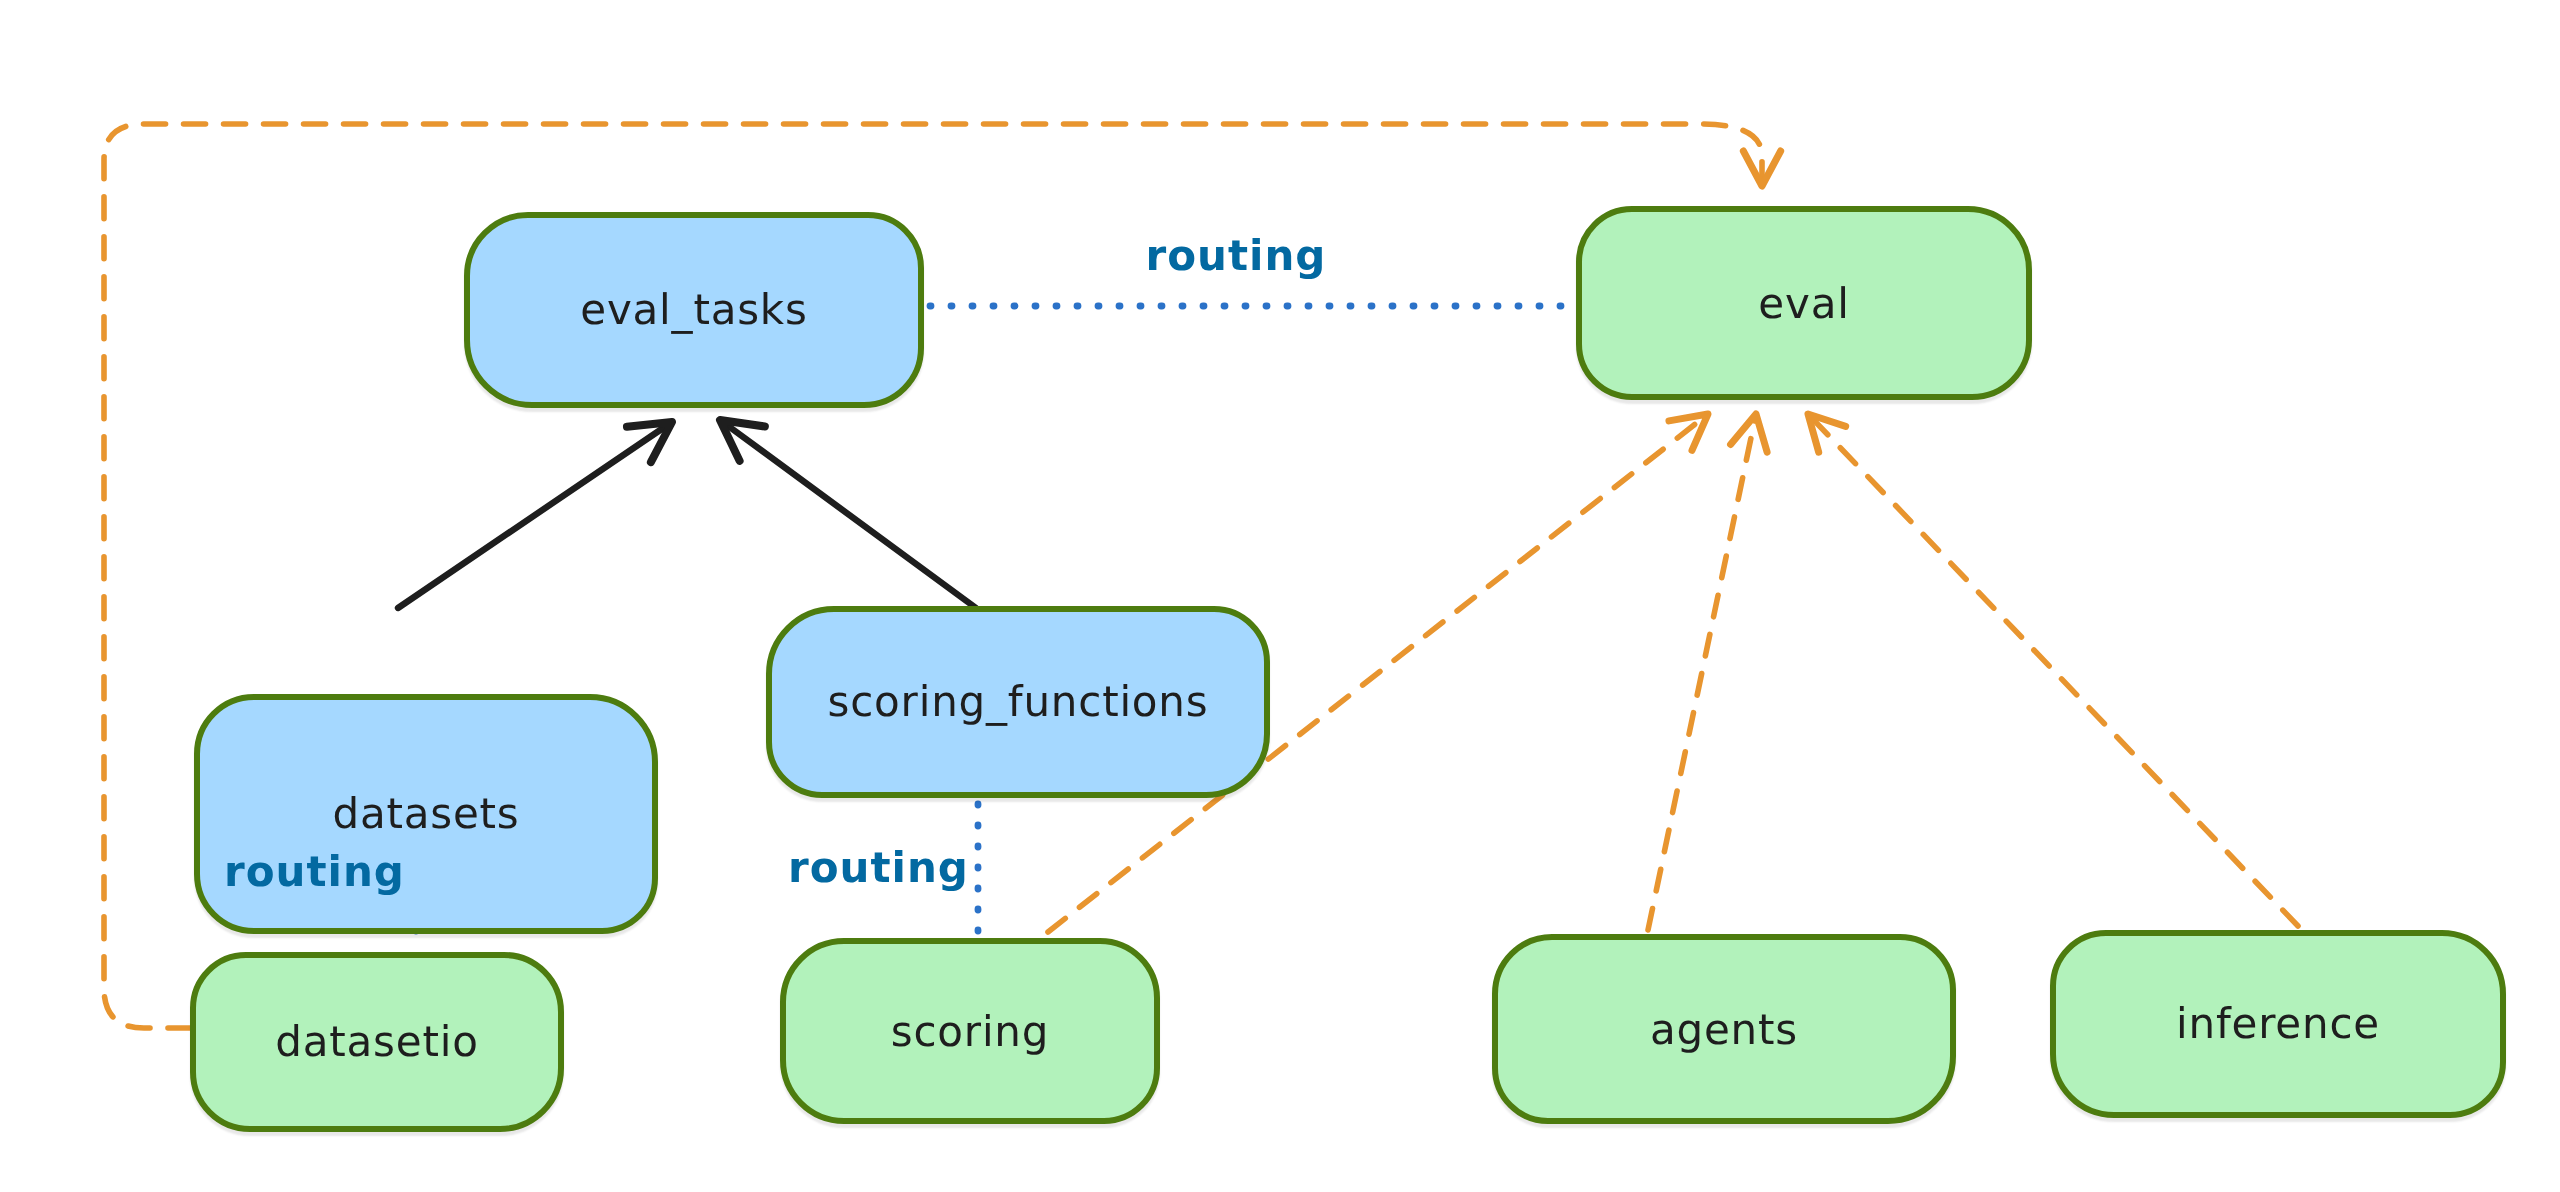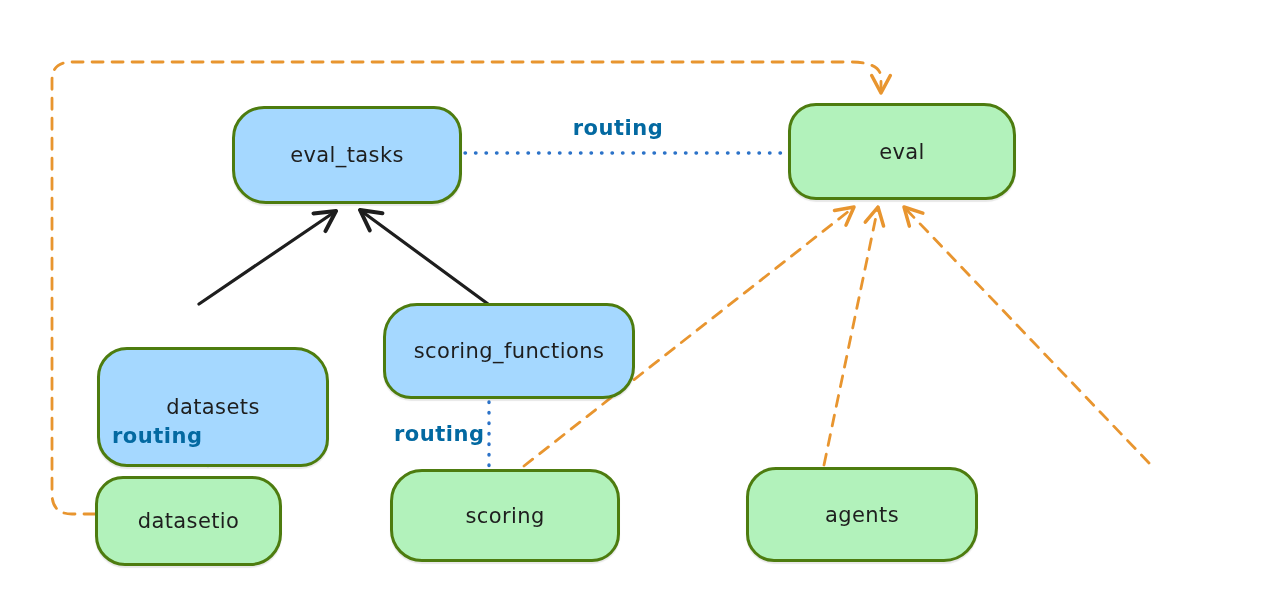--- a/index.html
+++ b/index.html
@@ -22,21 +22,21 @@
     color:#1e1e1e;
     letter-spacing:0.4px;
   }
   .node.blue{background:#a5d8ff;}
   .node.green{background:#b2f2bb;}
   #node-eval_tasks{left:232px;top:106px;width:230px;height:98px;border-radius:32px 28px 30px 34px;}
   #node-eval{left:788px;top:103px;width:228px;height:97px;border-radius:28px 32px 30px 28px;}
   #node-datasets{left:97px;top:303px;width:232px;height:120px;border-radius:30px 34px 28px 30px;margin-top:44px;}
   #node-scoring_functions{left:383px;top:303px;width:252px;height:96px;border-radius:34px 28px 32px 28px;}
   #node-datasetio{left:95px;top:476px;width:187px;height:90px;border-radius:28px 30px 32px 30px;}
-  #node-scoring{left:390px;top:469px;width:230px;height:93px;border-radius:32px 30px 28px 32px;}
+  #node-scoring{left:390px;top:469px;width:190px;height:93px;border-radius:32px 30px 28px 32px;}
   #node-agents{left:746px;top:467px;width:232px;height:95px;border-radius:30px 28px 34px 28px;}
   #node-inference{left:1025px;top:465px;width:228px;height:94px;border-radius:28px 32px 28px 32px;}
   .edge-label{
     position:absolute;
     font-size:21px;
     font-weight:bold;
     color:#0369a1;
     letter-spacing:0.5px;
     text-align:center;
   }
@@ -86,18 +86,21 @@
   </div>
   <div class="node green" id="node-datasetio">
     <span>datasetio</span>
   </div>
   <div class="node green" id="node-scoring">
     <span>scoring</span>
   </div>
   <div class="node green" id="node-agents">
     <span>agents</span>
   </div>
+  <div class="node green" id="node-inference">
+    <span>inference</span>
+  </div>
 
   <div class="edge-label" id="label-routing-top">routing</div>
   <div class="edge-label" id="label-routing-left">routing</div>
   <div class="edge-label" id="label-routing-mid">routing</div>
 
 </div>
 
 </body></html>

